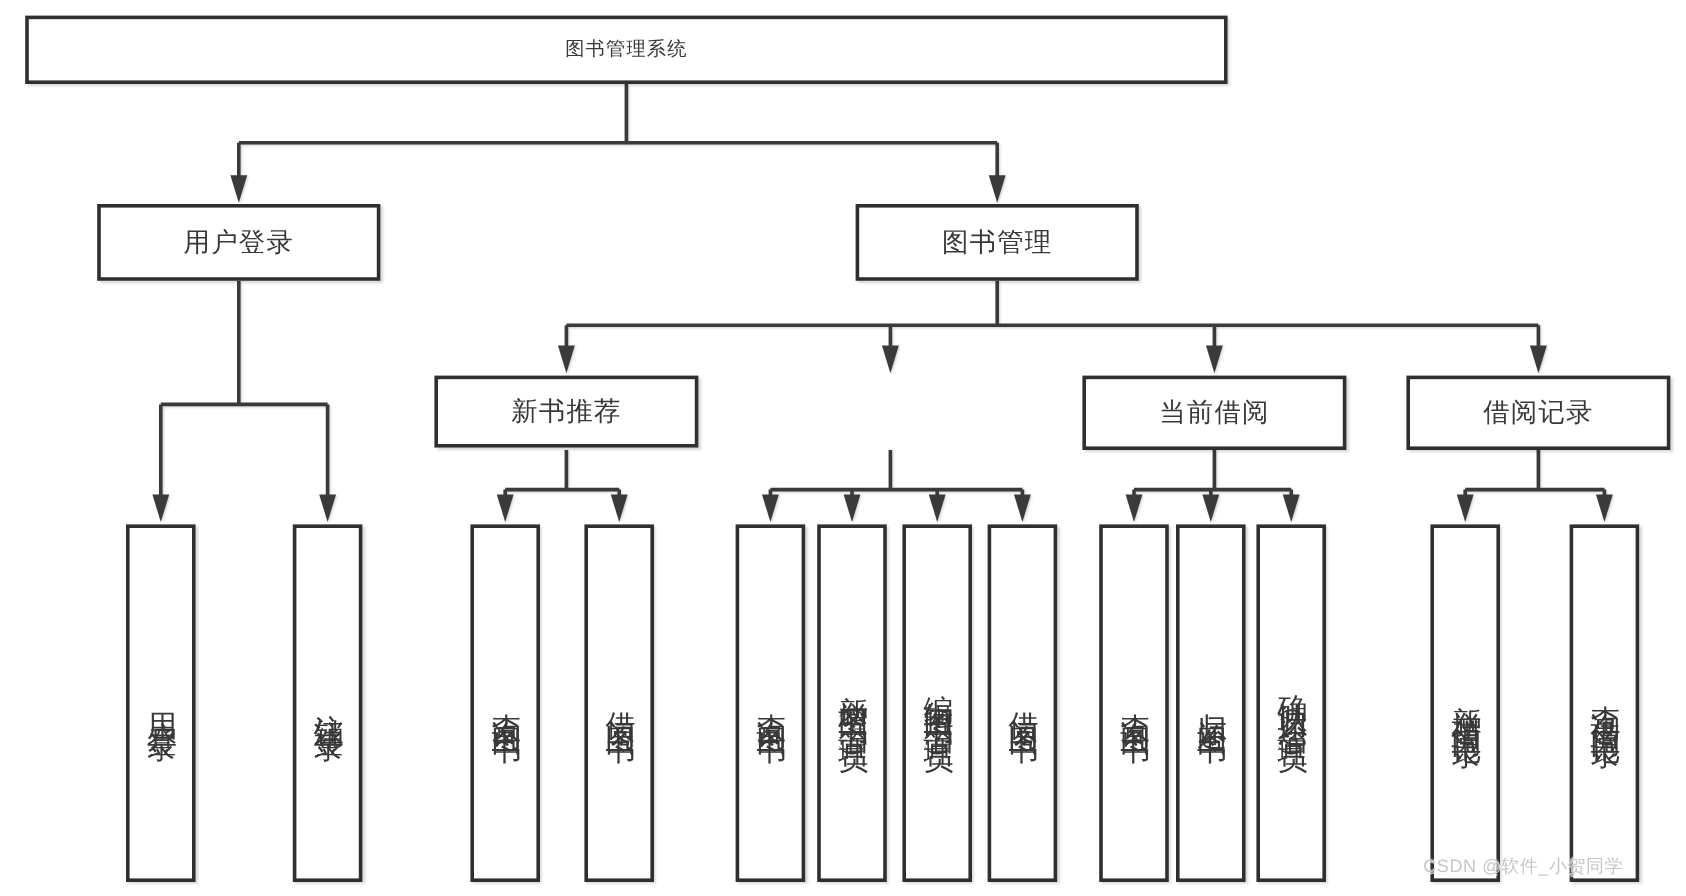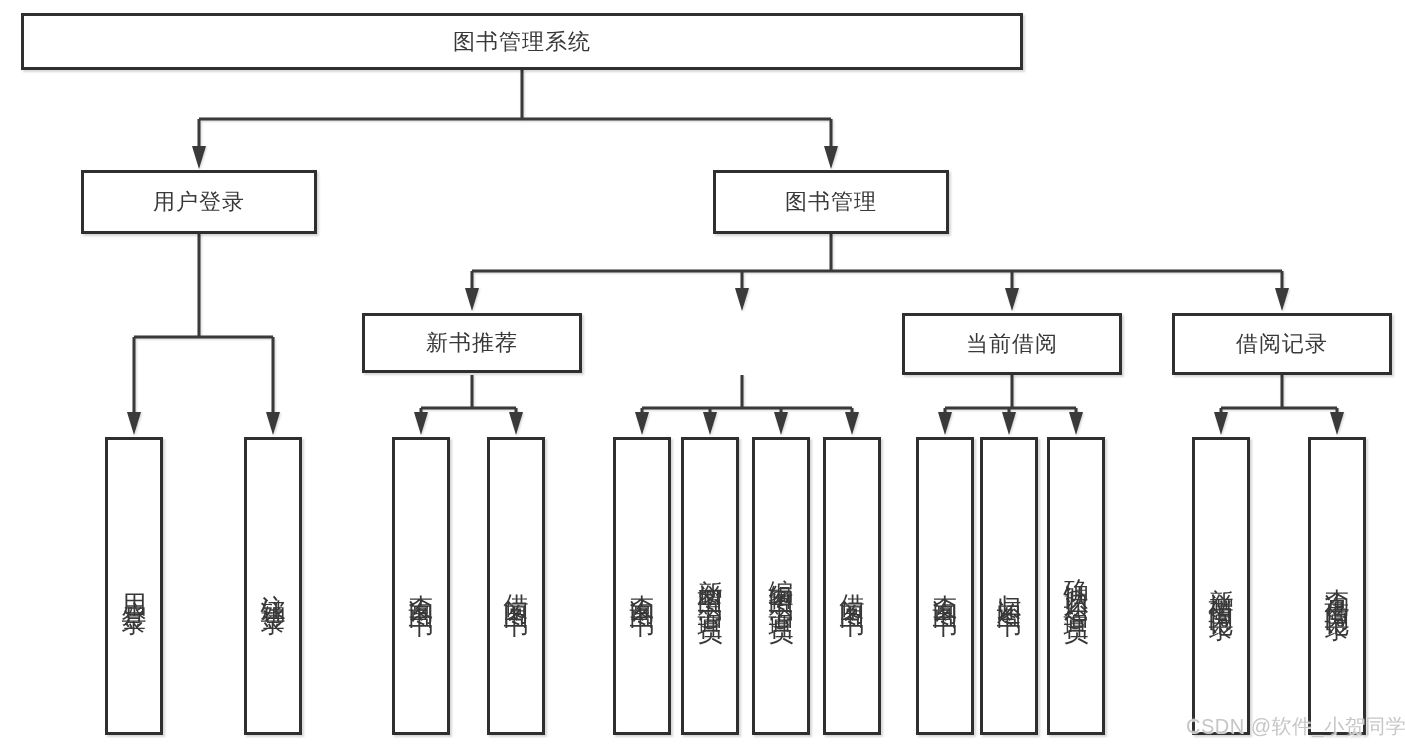--- a/index.html
+++ b/index.html
@@ -44,34 +44,34 @@
     border: 3px solid var(--border);
     display: flex;
     align-items: center;
     justify-content: center;
     box-shadow: 2px 2px 2px rgba(0,0,0,0.16);
     font-size: 22px;
     letter-spacing: 1px;
     color: var(--text);
     white-space: nowrap;
   }
-  .node.root { font-size: 22px; font-family: Liberation Mono, monospace; }
+  .node.root { font-size: 16px; font-family: Liberation Mono, monospace; }
   .leaf .vtext {
     writing-mode: vertical-rl;
     text-orientation: mixed;
     font-size: 25px;
     line-height: 1;
     letter-spacing: 6px;
     white-space: nowrap;
   }
   .watermark {
     position: absolute;
     left: 1186px;
     top: 713px;
-    font-size: 20px;
+    font-size: 15px;
     letter-spacing: 0.5px;
     color: var(--watermark);
     text-shadow: 0 0 2px #fff, 1px 1px 0 rgba(255,255,255,0.7);
     z-index: 5;
     white-space: nowrap;
   }
 </style>
 </head>
 <body>
 

